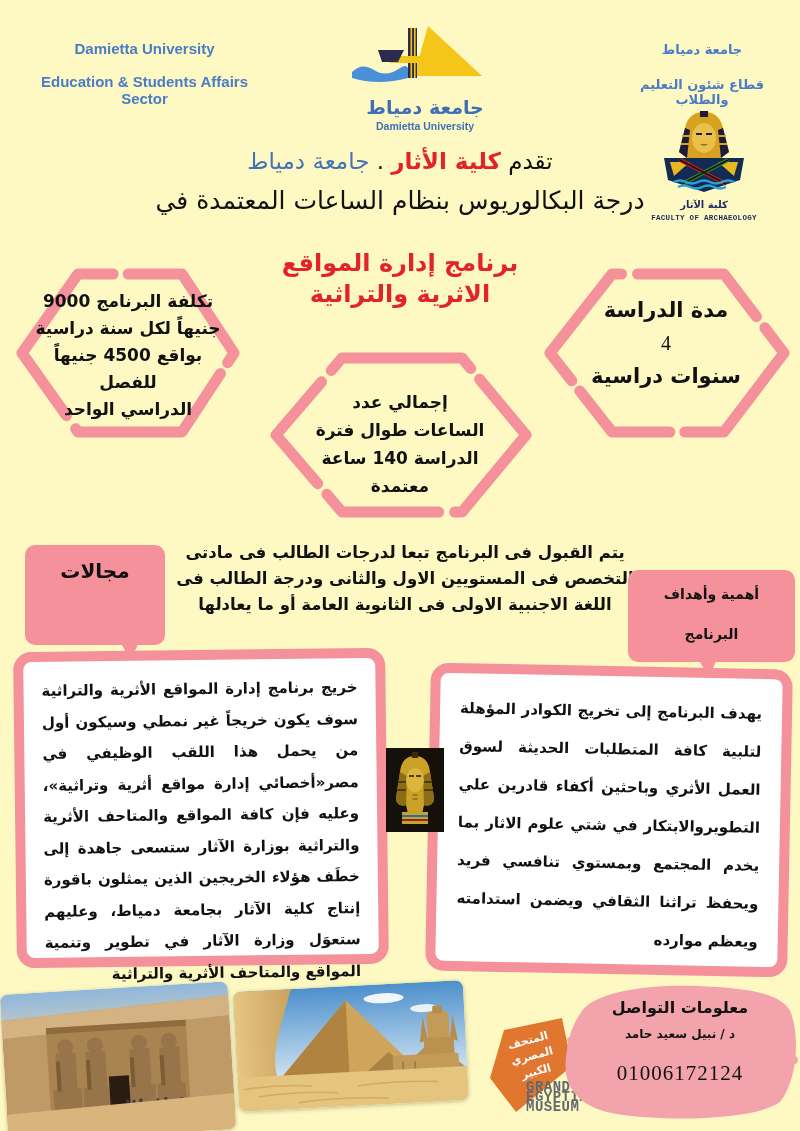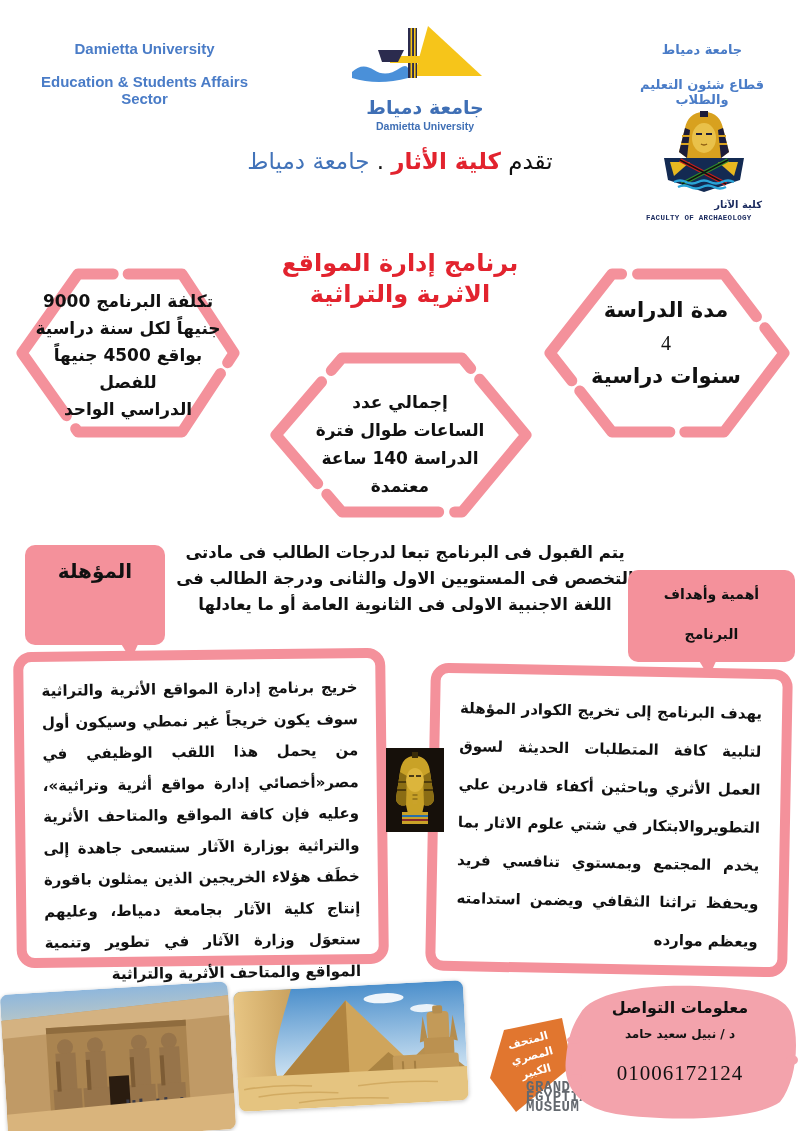--- a/index.html
+++ b/index.html
@@ -1,16 +1,16 @@
 <!DOCTYPE html>
 <html lang="ar"><head>
 <meta charset="utf-8">
 <style>
   html,body{margin:0;padding:0;background:#888;}
-  .page{position:relative;width:800px;height:1131px;background:#ffffff;overflow:hidden;
+  .page{position:relative;width:800px;height:1131px;background:#fef9c3;overflow:hidden;
         font-family:"DejaVu Sans",sans-serif;margin:0 auto;}
   .abs{position:absolute;}
   .ar{direction:rtl;unicode-bidi:embed;}
   .blue{color:#4273b9;}
   .red{color:#e2232e;}
   .en-head{font-family:"Liberation Sans",sans-serif;font-weight:bold;font-size:15px;color:#4a7cc7;}
   .hexpath{fill:none;stroke:#f4919b;stroke-width:11;stroke-linejoin:round;stroke-linecap:round;}
   .hex-text{font-weight:bold;color:#111;text-align:center;}
   .bubble{background:#f4919b;border-radius:10px;color:#111;font-weight:bold;text-align:center;}
   .bubble::after{content:"";position:absolute;bottom:-15px;width:0;height:0;
@@ -47,21 +47,21 @@
     </svg>
     <div class="ar" style="font-size:19px;font-weight:bold;color:#3f6fb5;line-height:22px;">جامعة دمياط</div>
     <div style="font-family:'Liberation Sans',sans-serif;font-size:10.5px;font-weight:bold;color:#3f6fb5;margin-top:2px;">Damietta University</div>
   </div>
 
   <div class="abs ar" style="left:612px;top:42px;width:180px;text-align:center;">
     <div class="ar" style="font-size:13px;font-weight:bold;color:#4a7cc7;">جامعة دمياط</div>
     <div class="ar" style="font-size:13px;font-weight:bold;color:#4a7cc7;margin-top:20px;">قطاع شئون التعليم والطلاب</div>
   </div>
 
-  <div class="abs" style="left:646px;top:110px;width:116px;height:104px;">
+  <div class="abs" style="left:646px;top:110px;width:116px;height:104px;text-align:center;">
     <svg width="116" height="86" viewBox="0 0 116 86">
 
       <path d="M58 2 C46 2 41 9 39 18 L33 42 L41 48 L75 48 L83 42 L77 18 C75 9 70 2 58 2 Z" fill="#d8a11f"></path>
       <path d="M39 18 L33 42 L41 48 L44 20 Z" fill="#1c1c3a"></path>
       <path d="M77 18 L83 42 L75 48 L72 20 Z" fill="#1c1c3a"></path>
       <line x1="36" y1="26" x2="44" y2="26" stroke="#d8a11f" stroke-width="2"></line>
       <line x1="35" y1="34" x2="43" y2="34" stroke="#d8a11f" stroke-width="2"></line>
       <line x1="80" y1="26" x2="72" y2="26" stroke="#d8a11f" stroke-width="2"></line>
       <line x1="81" y1="34" x2="73" y2="34" stroke="#d8a11f" stroke-width="2"></line>
       <rect x="54" y="1" width="8" height="6" fill="#1c1c3a"></rect>
@@ -82,20 +82,21 @@
     <div class="ar" style="font-size:10px;font-weight:bold;color:#1a2a5e;line-height:10px;">كلية الآثار</div>
     <div style="font-family:Liberation Mono, monospace;font-size:7.5px;font-weight:bold;color:#1a2a5e;margin-top:4px;letter-spacing:0.3px;">FACULTY OF ARCHAEOLOGY</div>
   </div>
 
   <div class="abs ar" style="left:100px;top:148px;width:600px;text-align:center;font-size:23px;color:#111;">
     <span>تقدم</span>
     <span class="red" style="font-weight:bold;">كلية الأثار</span>
     <span>.</span>
     <span class="blue">جامعة دمياط</span>
   </div>
+  <div class="abs ar" style="left:100px;top:186px;width:600px;text-align:center;font-size:25px;color:#111;">درجة البكالوريوس بنظام الساعات المعتمدة في</div>
 
   <div class="abs ar red" style="left:200px;top:248px;width:400px;text-align:center;font-size:24px;font-weight:bold;line-height:31px;">
     <div>برنامج إدارة المواقع</div>
     <div>الاثرية والتراثية</div>
   </div>
 
   <svg class="abs" style="left:12px;top:260px;" width="230" height="186" viewBox="0 0 230 186">
     <path class="hexpath" d="M10 93 L66 14 L170 14 L222 93 L170 172 L66 172 Z" stroke-dasharray="132 15 160 13 178 16 96 14"></path>
   </svg>
   <div class="abs ar hex-text" style="left:30px;top:288px;width:196px;font-size:17px;line-height:27px;">
@@ -119,21 +120,21 @@
   </svg>
   <div class="abs ar hex-text" style="left:292px;top:388px;width:216px;font-size:17px;line-height:28px;">
     <div>إجمالي عدد</div>
     <div>الساعات طوال فترة</div>
     <div>الدراسة 140 ساعة معتمدة</div>
   </div>
 
   <div class="abs ar" style="left:155px;top:540px;width:500px;text-align:center;font-size:16.5px;font-weight:bold;color:#111;line-height:26px;">يتم القبول فى البرنامج تبعا لدرجات الطالب فى مادتى التخصص فى المستويين الاول والثانى ودرجة الطالب فى اللغة الاجنبية الاولى فى الثانوية العامة أو ما يعادلها</div>
 
   <div class="abs ar bubble left-b" style="left:25px;top:545px;width:140px;height:96px;font-size:20px;line-height:44px;padding-top:4px;">
-    <div>المؤهلة</div>
+    <div>مجالات</div>
   </div>
 
   <div class="abs ar bubble right-b" style="left:628px;top:570px;width:167px;height:88px;font-size:14px;line-height:40px;padding-top:4px;">
     <div>أهمية وأهداف</div>
     <div>البرنامج</div>
   </div>
 
   <div class="abs pinkbox" style="left:15px;top:650px;width:352px;height:296px;transform:rotate(-0.7deg);">
     <div class="boxbody" style="padding:14px 18px 0 18px;line-height:31.5px;">خريج برنامج إدارة المواقع الأثرية والتراثية سوف يكون خريجاً غير نمطي وسيكون أول من يحمل هذا اللقب الوظيفي في مصر«أخصائي إدارة مواقع أثرية وتراثية»، وعليه فإن كافة المواقع والمتاحف الأثرية والتراثية بوزارة الآثار ستسعى جاهدة إلى خطَف هؤلاء الخريجين الذين يمثلون باقورة إنتاج كلية الآثار بجامعة دمياط، وعليهم ستعوَل وزارة الآثار في تطوير وتنمية المواقع والمتاحف الأثرية والتراثية</div>
   </div>

